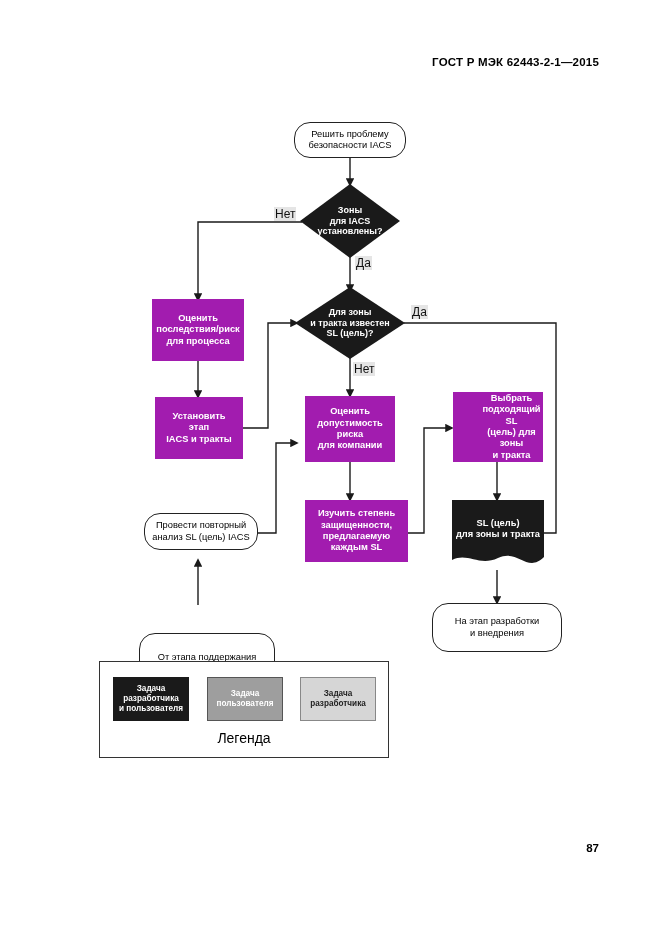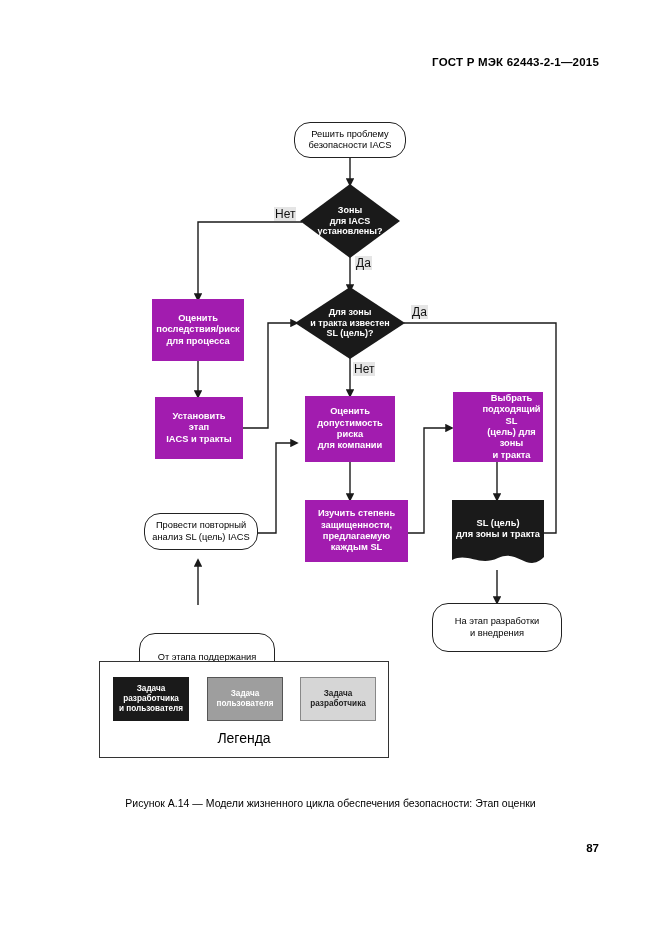--- a/index.html
+++ b/index.html
@@ -265,17 +265,16 @@
   <div class="legend-box"></div>
   <div class="legend-swatch sw-dark" style="left:113px; top:677px; width:76px; height:44px;">Задача
 разработчика
 и пользователя</div>
   <div class="legend-swatch sw-mid" style="left:207px; top:677px; width:76px; height:44px;">Задача
 пользователя</div>
   <div class="legend-swatch sw-light" style="left:300px; top:677px; width:76px; height:44px;">Задача
 разработчика</div>
   <div class="legend-title">Легенда</div>
 
-  <div class="figure-caption">Рисунок А.14 — Модели жизненного цикла обеспечения безопасности: Этап оценки</div>
 
   <div class="page-number">87</div>
 
 </div>
 
 </body></html>

